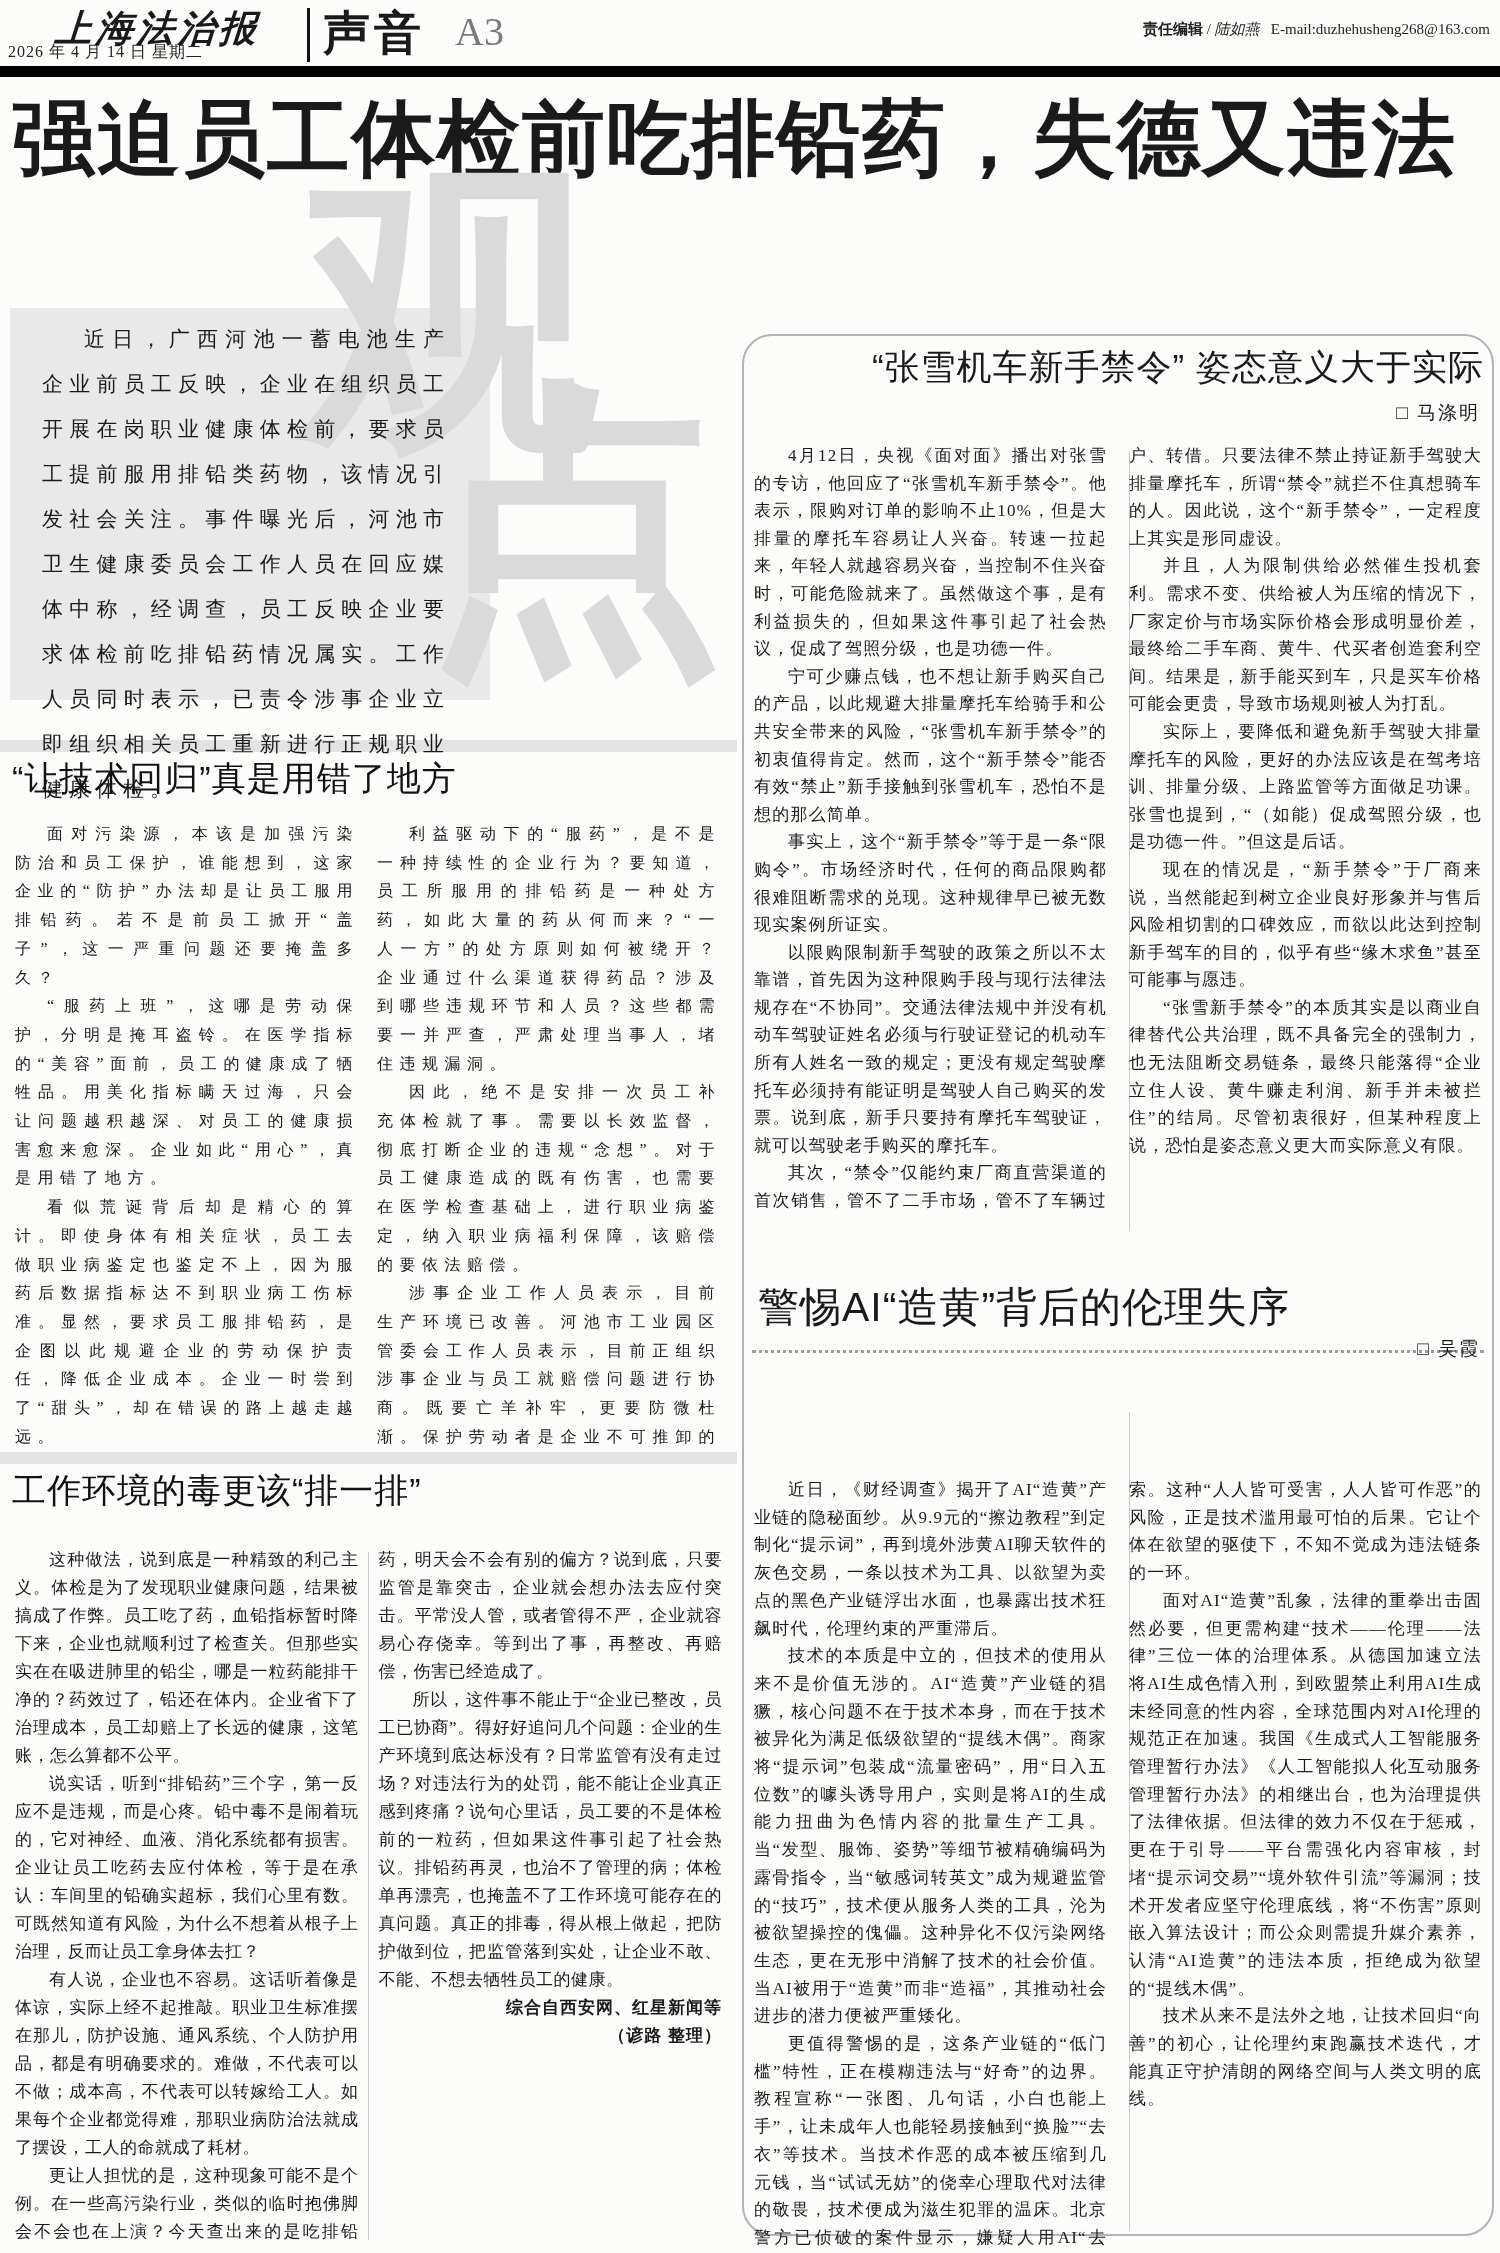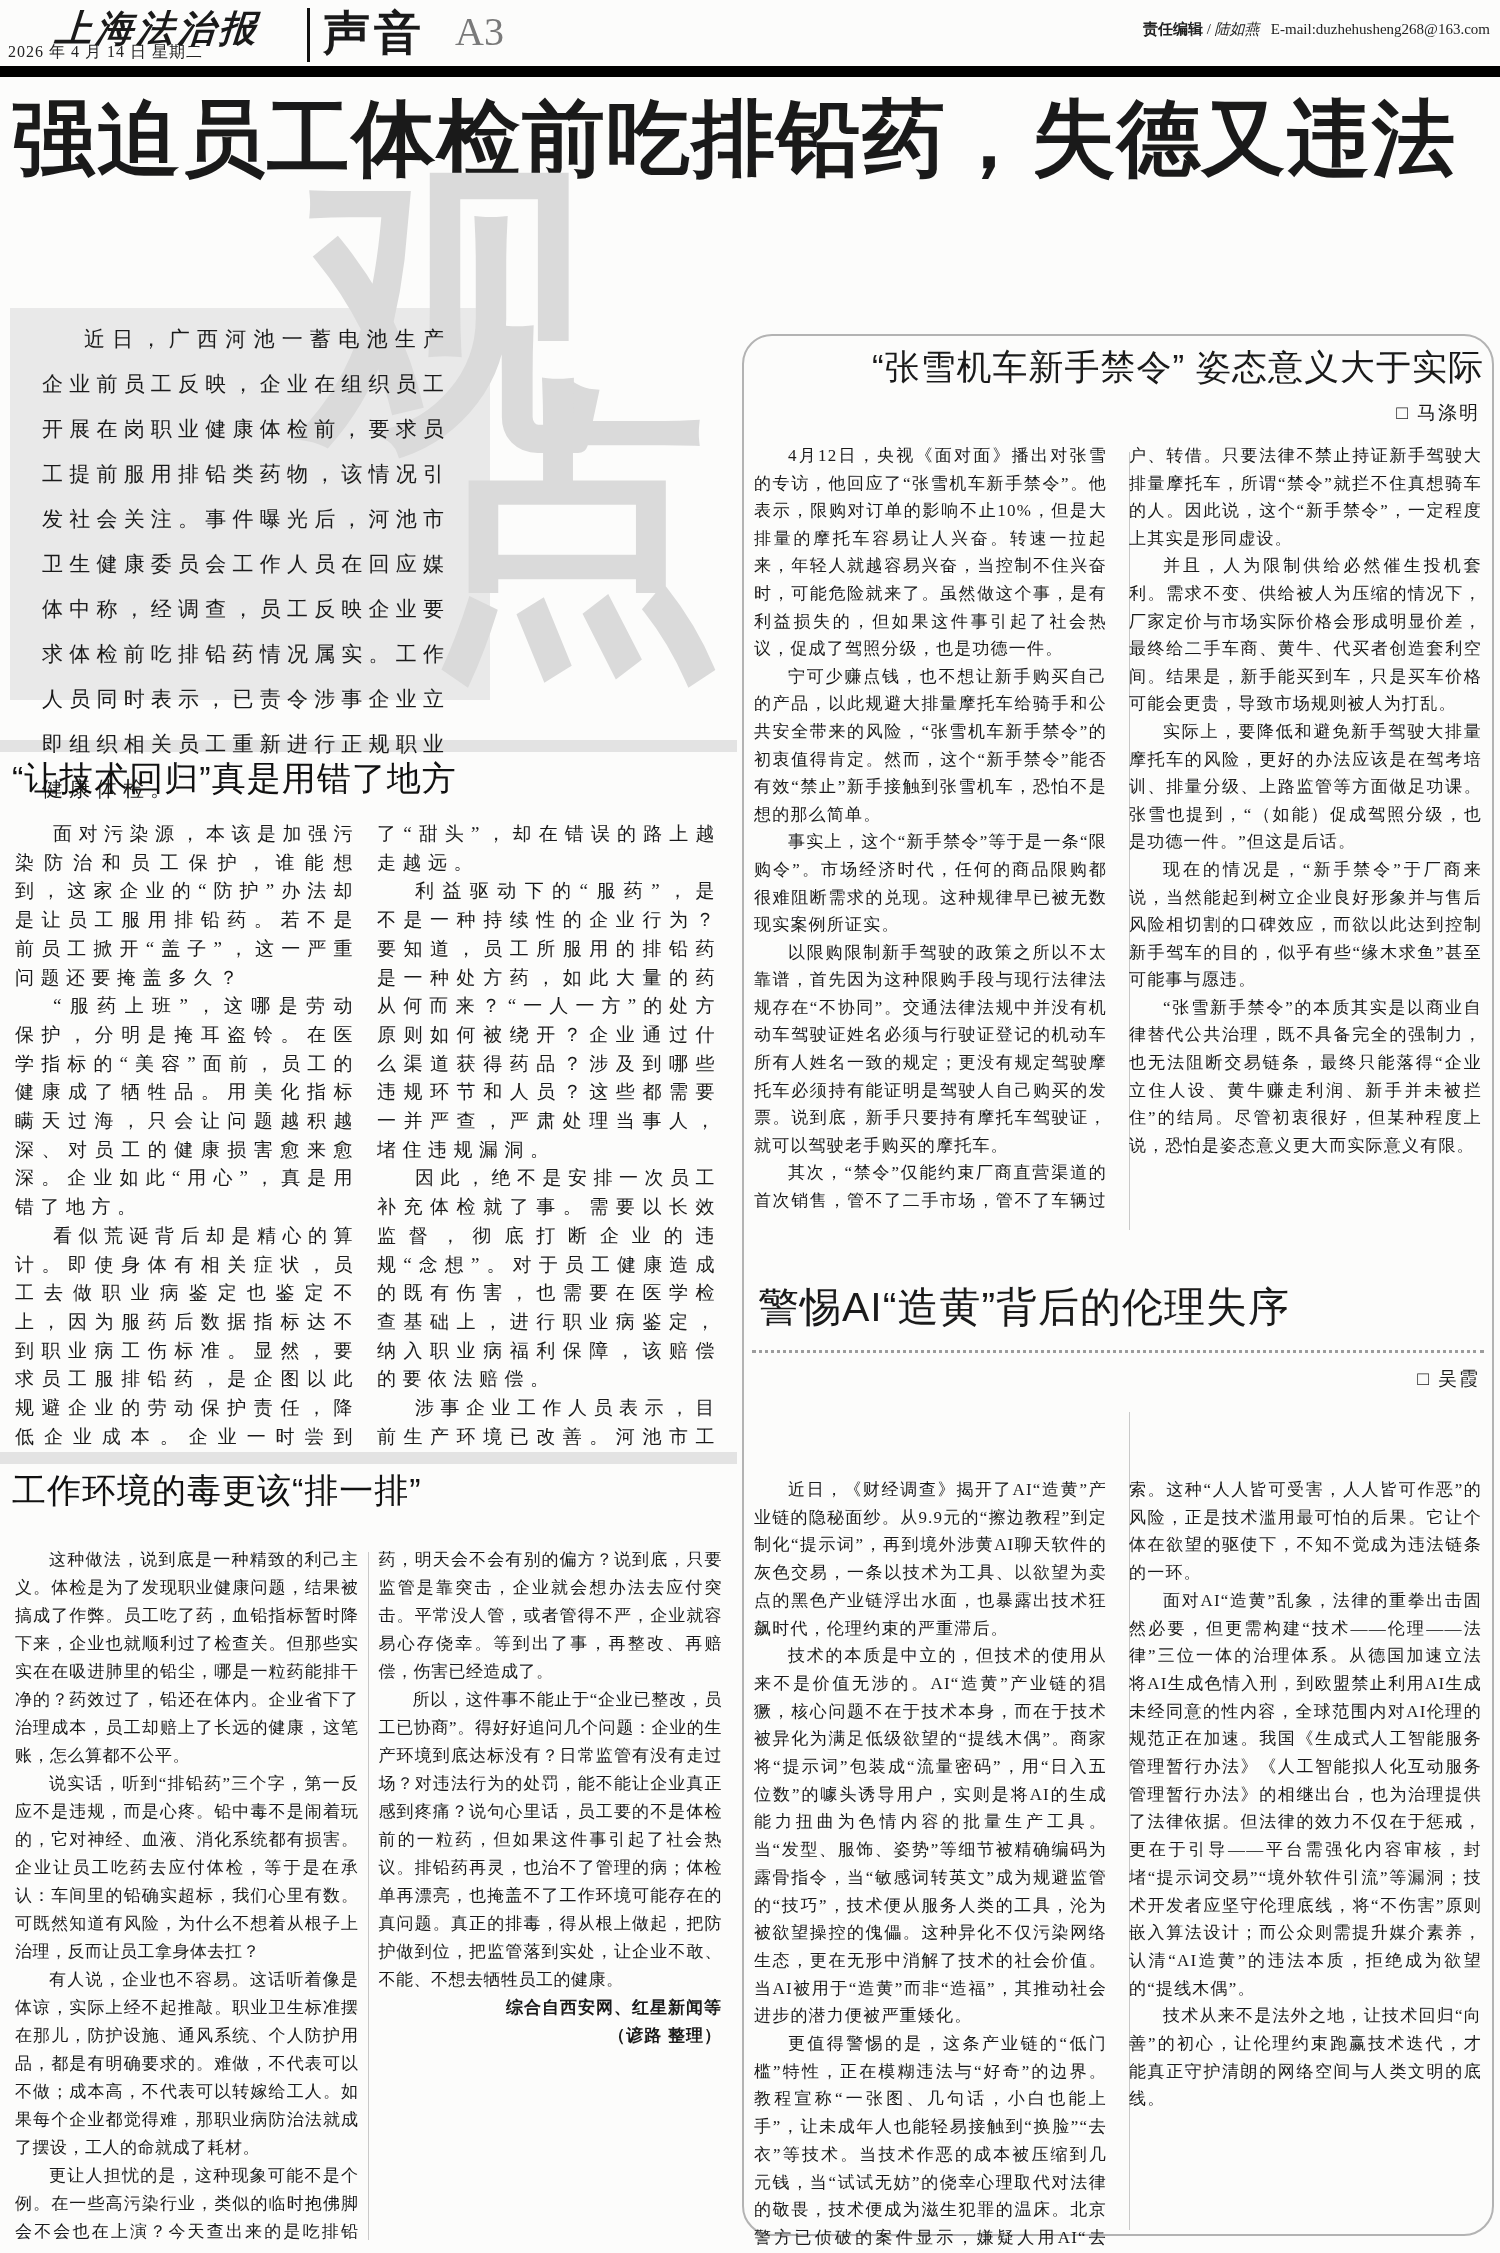--- a/index.html
+++ b/index.html
@@ -31,21 +31,21 @@
         letter-spacing:6px;text-align:justify;text-indent:2em;z-index:2;}
   .sep{position:absolute;left:0;width:737px;height:12px;background:#e3e3e3;}
   .sep1{top:740px;} .sep2{top:1452px;}
   .art-title{position:absolute;left:12px;font-size:34px;font-family:"Liberation Sans",sans-serif;
         font-weight:500;letter-spacing:1px;color:#111;z-index:2;}
   .t1{top:756px;} .t2{top:1468px;}
   .body-cols{position:absolute;text-align:justify;overflow:hidden;z-index:2;
         column-fill:auto;-webkit-column-fill:auto;}
   .body-cols p{margin:0;text-indent:2em;}
   .b1{left:15px;top:820px;width:706px;height:640px;column-count:2;column-gap:18px;
-      font-size:19px;line-height:28.7px;letter-spacing:6.5px;}
+      font-size:16px;line-height:28.7px;letter-spacing:6.5px;}
   .b2{left:15px;top:1546px;width:707px;height:702px;column-count:2;column-gap:20px;
       font-size:17px;line-height:28px;letter-spacing:0.5px;}
   .vdiv{position:absolute;width:1px;background:#c9c9c9;z-index:1;}
   .d2{left:368px;top:1552px;height:688px;}
   .credit{text-indent:0;text-align:right;font-weight:bold;
       font-family:"Liberation Sans",sans-serif;letter-spacing:1px;}
   
   .rbox{position:absolute;left:742px;top:334px;width:748px;height:1898px;
         border:2px solid #b3b3b3;border-radius:30px;background:transparent;z-index:0;}
   .zx-title{position:absolute;left:752px;top:344px;width:732px;text-align:right;font-size:35px;
@@ -53,21 +53,21 @@
   .author{position:absolute;text-align:right;font-size:19px;letter-spacing:2px;z-index:2;
         font-family:"Liberation Sans",sans-serif;}
   .zx-author{left:1150px;top:400px;width:330px;}
   .b3{left:754px;top:442px;width:728px;height:794px;column-count:2;column-gap:22px;
       font-size:17px;line-height:27.6px;letter-spacing:1.2px;}
   .d3{left:1129px;top:452px;height:778px;}
   .ai-title{position:absolute;left:758px;top:1280px;font-size:41px;
         font-family:"Liberation Sans",sans-serif;font-weight:500;letter-spacing:1px;z-index:2;}
   .dotted{position:absolute;left:752px;top:1350px;width:732px;height:0;
         border-top:3px dotted #9c9c9c;z-index:1;}
-  .ai-author{left:1150px;top:1366px;width:330px;}
+  .ai-author{left:1150px;top:1336px;width:330px;}
   .b4{left:754px;top:1476px;width:728px;height:832px;column-count:2;column-gap:22px;
       font-size:17px;line-height:27.7px;letter-spacing:1.2px;}
   .d4{left:1129px;top:1412px;height:818px;}
 </style>
 </head>
 <body>
 
 <div class="page">
 
   <div class="logo">上海法治报</div>

